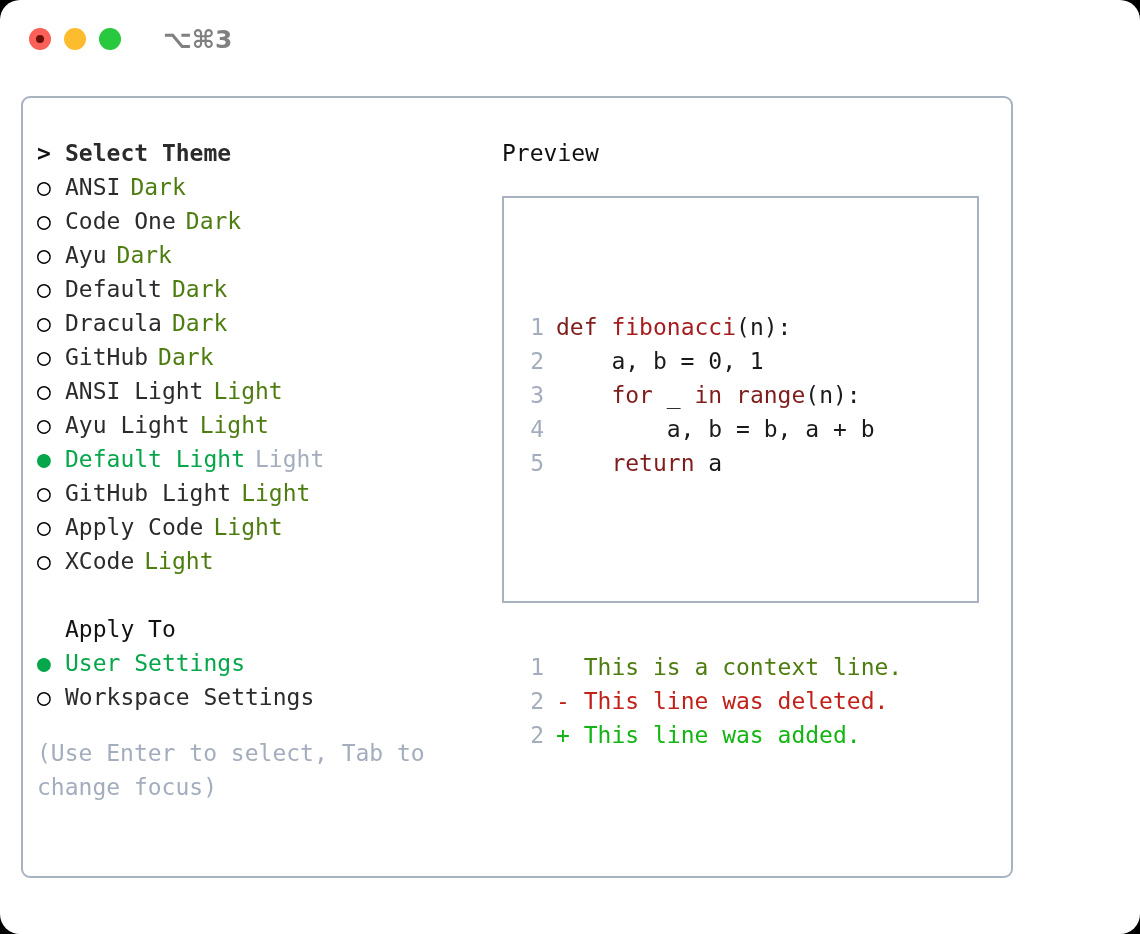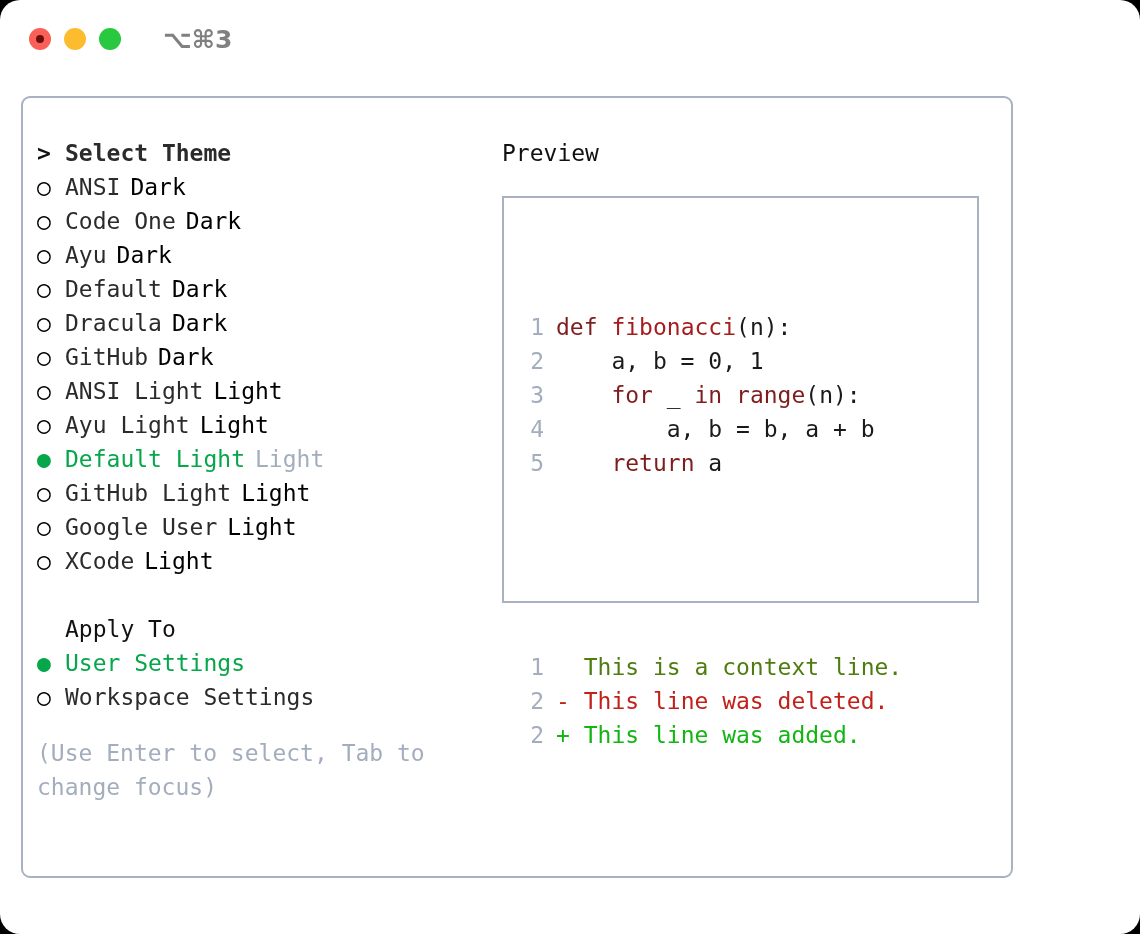--- a/index.html
+++ b/index.html
@@ -111,21 +111,21 @@
     flex: 0 0 28px;
     text-align: left;
     font-size: 23px;
     line-height: 34px;
   }
   .heading-row .bullet { color: #111111; font-weight: bold; }
   .heading-row .label  { color: #111111; font-weight: bold; }
 
   .row .label { color: #2b2b2b; text-align: center; }
   .row .tag {
-    color: #000000;
+    color: #4d7c0f;
     margin-left: 10px;
   }
   .row.selected .bullet,
   .row.selected .label { color: #06a64a; }
   .row.selected .tag   { color: #a3adbd; }
 
   .spacer-row { height: 34px; }
 
   .section-label {
     height: 34px;
@@ -222,21 +222,21 @@
             <div class="row"><span class="bullet">○</span><span class="label">ANSI</span><span class="tag">Dark</span></div>
             <div class="row"><span class="bullet">○</span><span class="label">Code One</span><span class="tag">Dark</span></div>
             <div class="row"><span class="bullet">○</span><span class="label">Ayu</span><span class="tag">Dark</span></div>
             <div class="row"><span class="bullet">○</span><span class="label">Default</span><span class="tag">Dark</span></div>
             <div class="row"><span class="bullet">○</span><span class="label">Dracula</span><span class="tag">Dark</span></div>
             <div class="row"><span class="bullet">○</span><span class="label">GitHub</span><span class="tag">Dark</span></div>
             <div class="row"><span class="bullet">○</span><span class="label">ANSI Light</span><span class="tag">Light</span></div>
             <div class="row"><span class="bullet">○</span><span class="label">Ayu Light</span><span class="tag">Light</span></div>
             <div class="row selected"><span class="bullet">●</span><span class="label">Default Light</span><span class="tag">Light</span></div>
             <div class="row"><span class="bullet">○</span><span class="label">GitHub Light</span><span class="tag">Light</span></div>
-            <div class="row"><span class="bullet">○</span><span class="label">Google User</span><span class="tag">Light</span></div>
+            <div class="row"><span class="bullet">○</span><span class="label">Apply Code</span><span class="tag">Light</span></div>
             <div class="row"><span class="bullet">○</span><span class="label">XCode</span><span class="tag">Light</span></div>
           </div>
 
         <div class="spacer-row"></div>
 
         <div class="section-label">Apply To</div>
 
         <div id="apply-list">
             <div class="row selected"><span class="bullet">●</span><span class="label">User Settings</span></div>
             <div class="row"><span class="bullet">○</span><span class="label">Workspace Settings</span></div>

